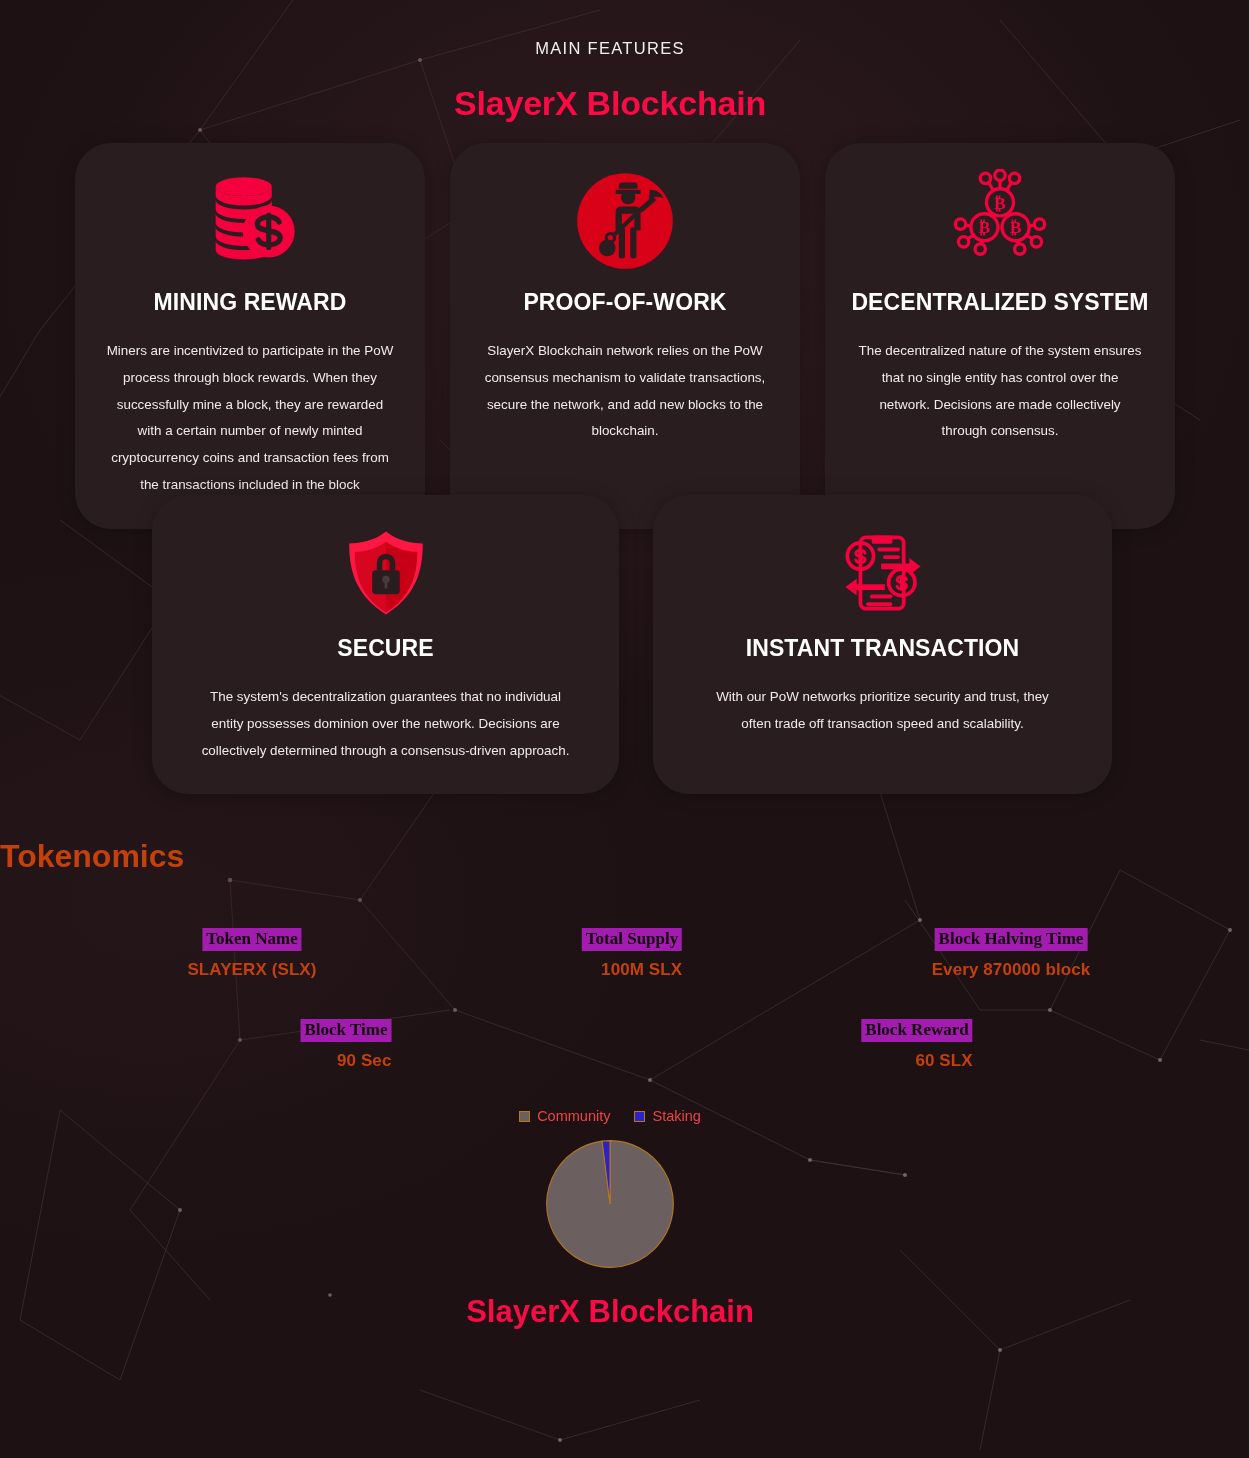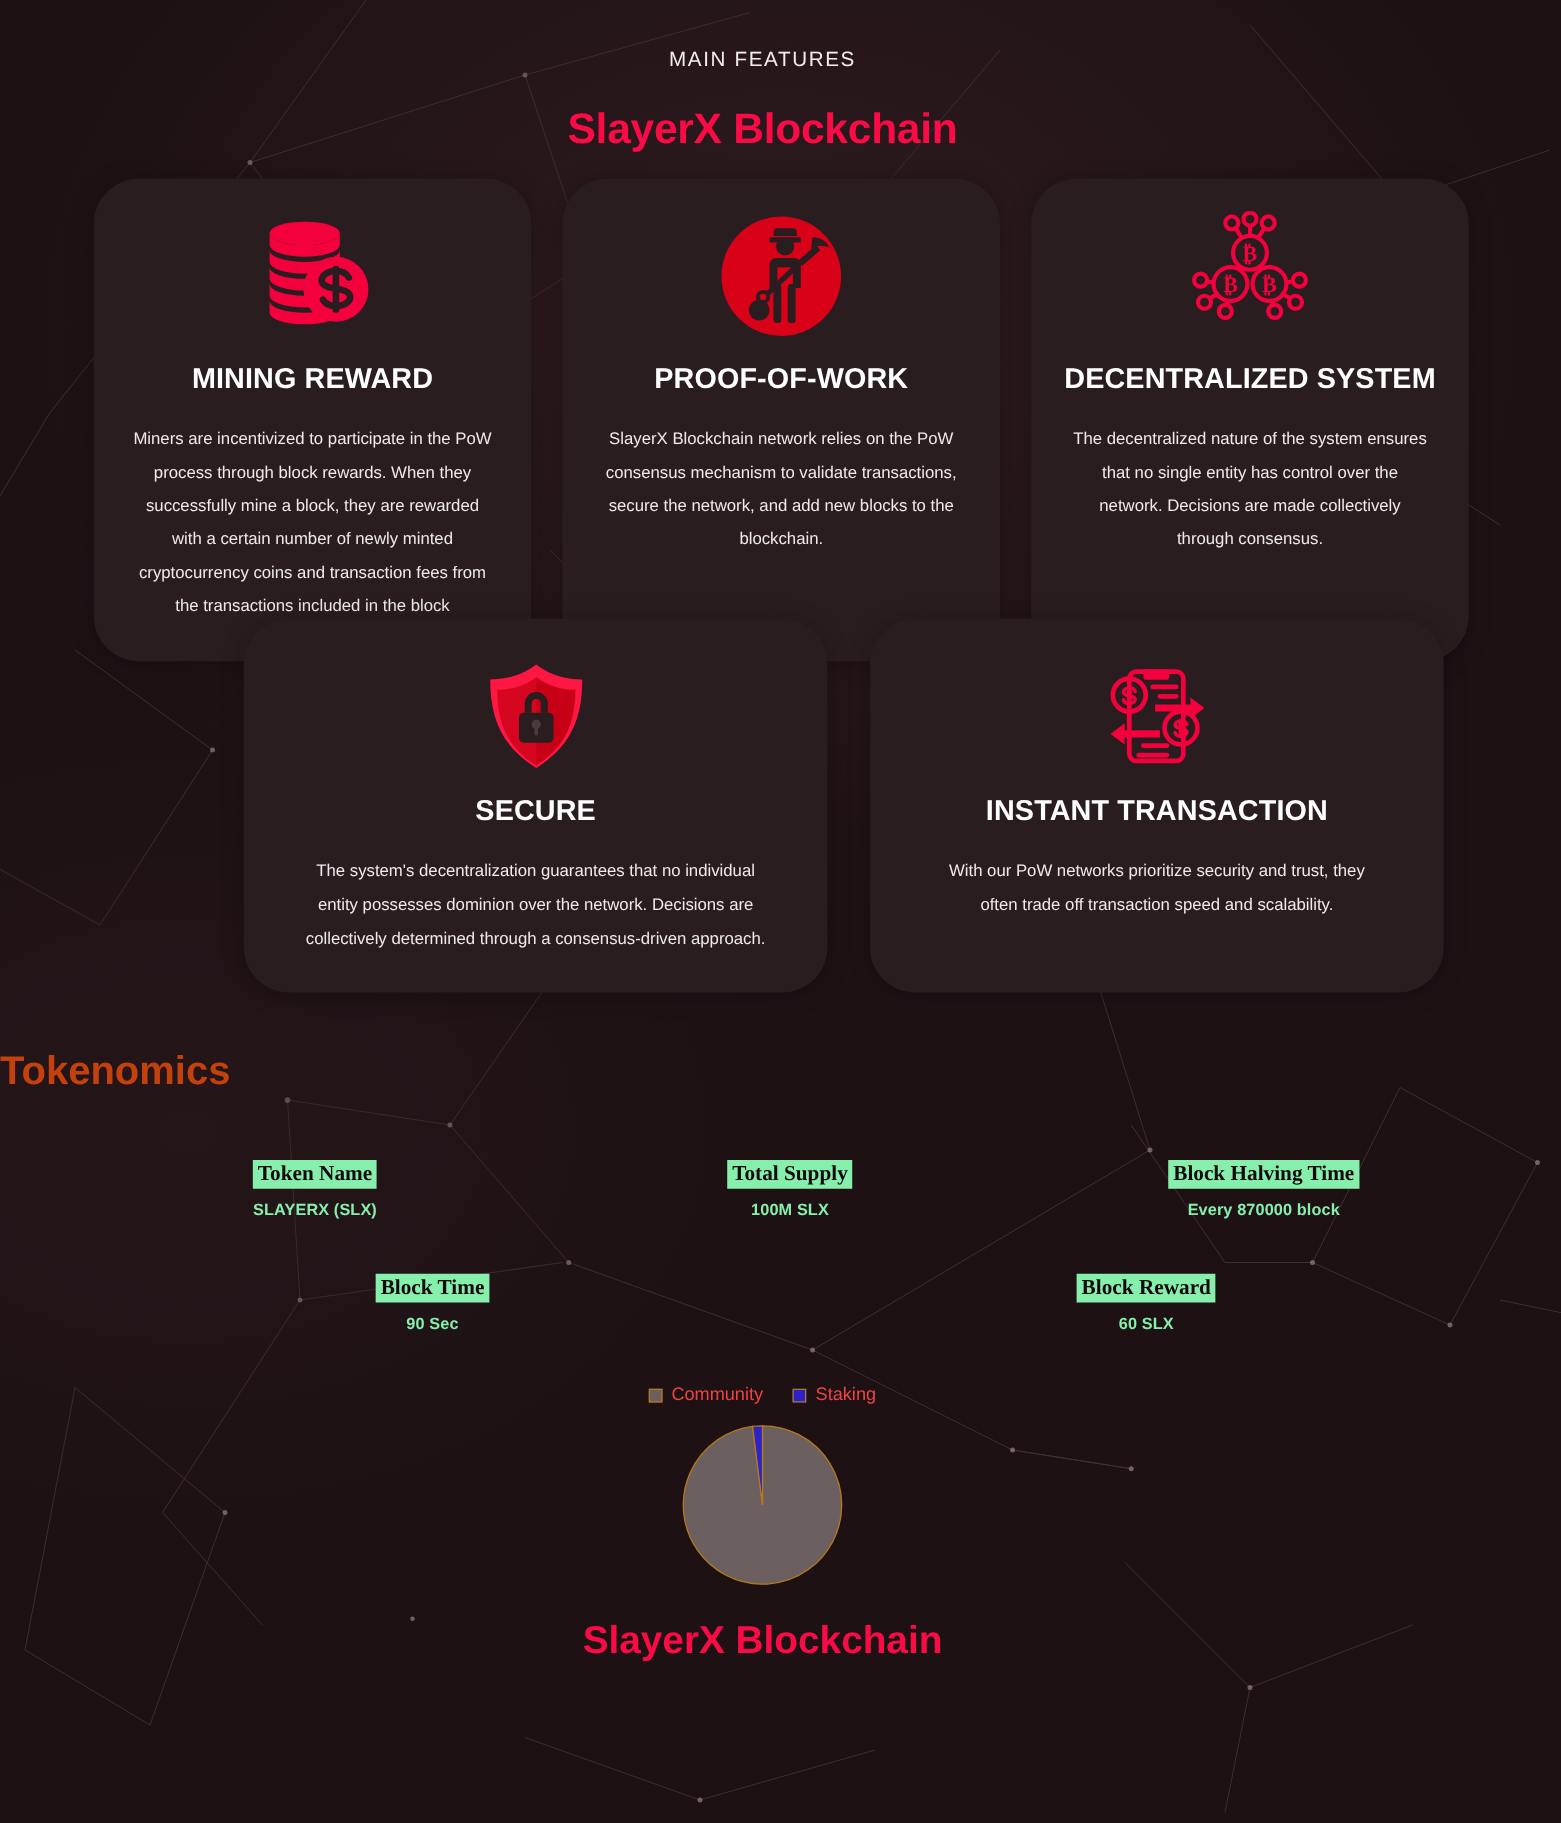--- a/index.html
+++ b/index.html
@@ -73,21 +73,20 @@
     gap: 25px;
   }
 
   .row-two {
     position: absolute;
     top: 495px;
     left: 152px;
     width: 960px;
     display: flex;
     gap: 34px;
-    margin-left: 43px;
   }
 
   .card {
     background: #2a1d20;
     border-radius: 36px;
     padding: 26px 24px 30px;
     text-align: center;
     box-shadow: 0 2px 18px rgba(0,0,0,0.25);
   }
 
@@ -144,37 +143,38 @@
   }
 
   .stat {
     position: absolute;
     text-align: center;
     transform: translateX(-50%);
   }
 
   .stat-label {
     display: inline-block;
-    background: #86efac;
+    background: #a21caf;
     color: #14090c;
     font-family: "Liberation Serif", serif;
     font-weight: 700;
     font-size: 17px;
     line-height: 1.18;
     padding: 1px 4px 2px;
     white-space: nowrap;
   }
 
   .stat-value {
     margin-top: 9px;
-    font-size: 13px;
-    font-weight: 700;
-    color: #86efac;
+    font-size: 17px;
+    font-weight: 700;
+    color: #c2410c;
     letter-spacing: 0.1px;
     white-space: nowrap;
+    text-align: right;
   }
 
   
   .chart-wrap {
     position: absolute;
     top: 1108px;
     left: 0;
     width: 100%;
     display: flex;
     flex-direction: column;

